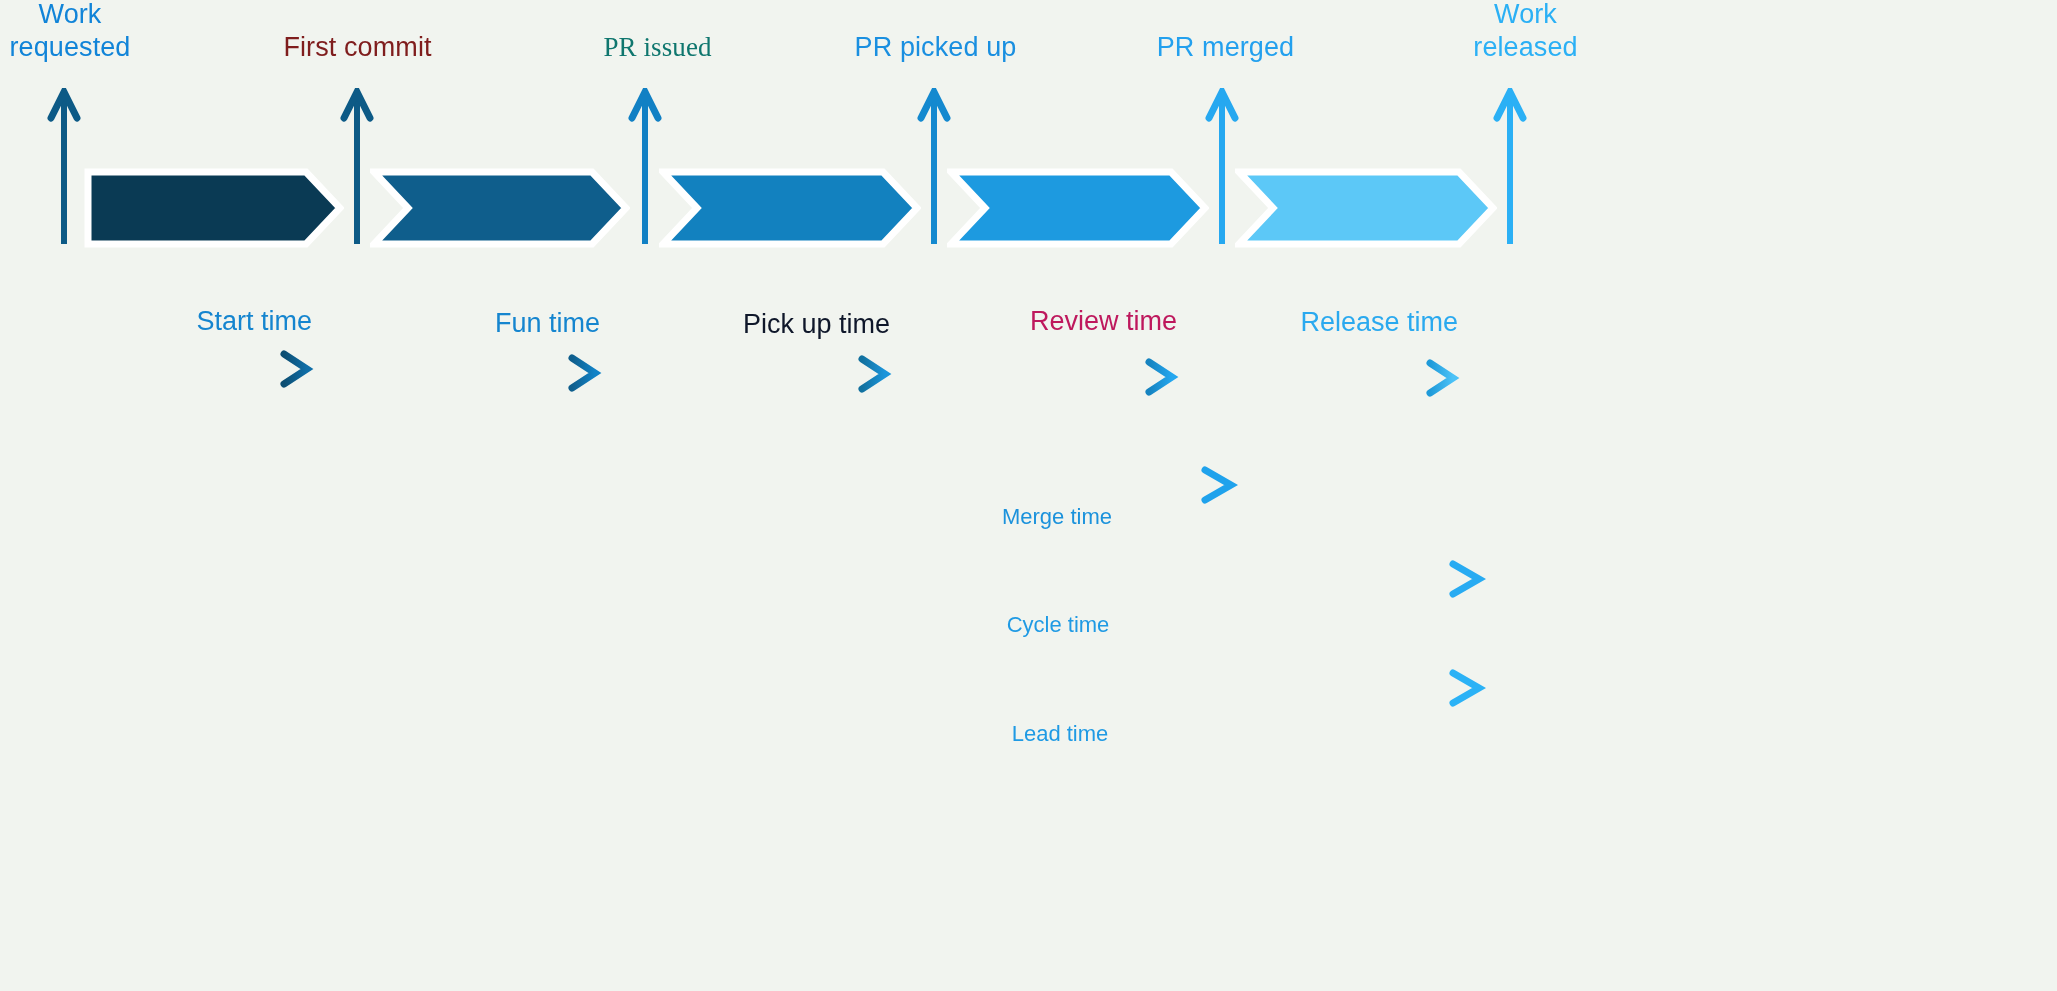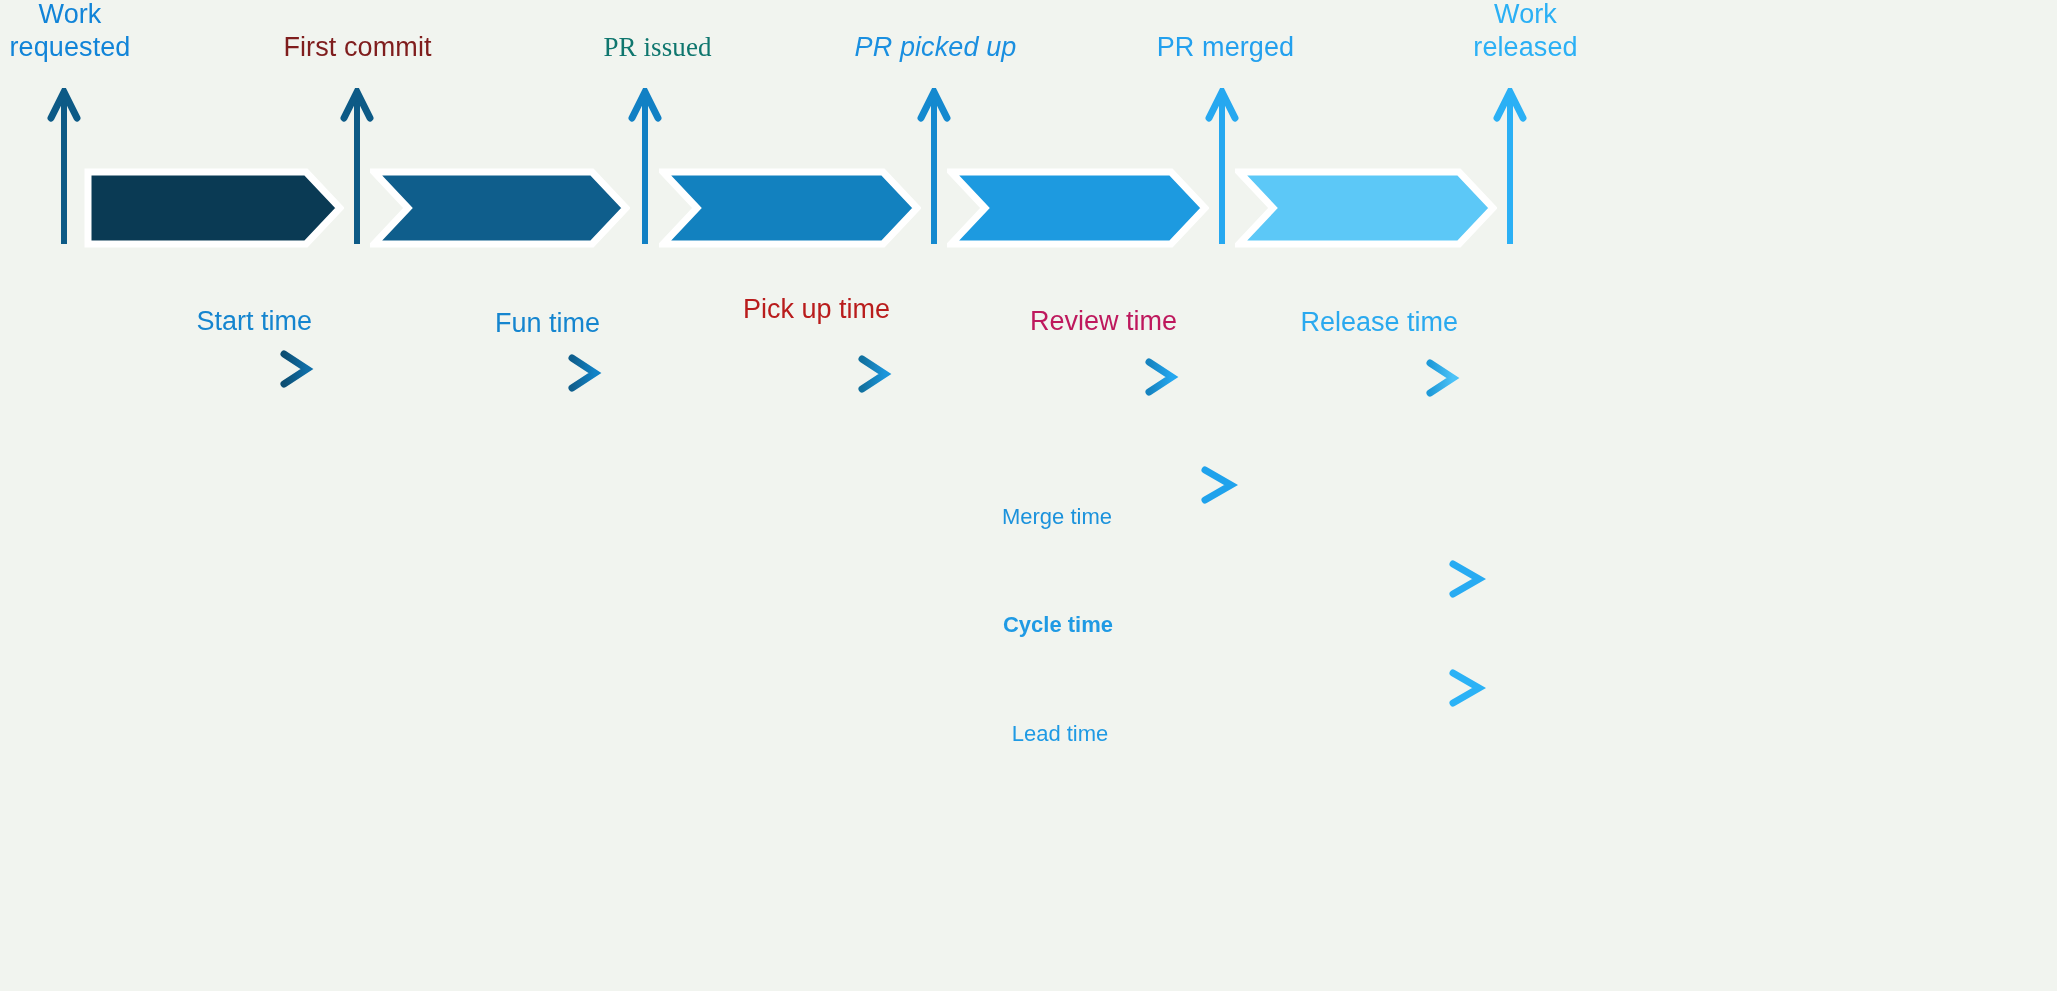--- a/index.html
+++ b/index.html
@@ -95,21 +95,21 @@
           <stop offset="0%" stop-color="#0b2f4a"></stop>
           <stop offset="100%" stop-color="#2bb2f6"></stop>
         </linearGradient>
     </defs>
   </svg>
 
   <div class="milestone-label" style="left:0px;top:-2px;width:140px;color:#1184d8;">Work
 requested</div>
   <div class="milestone-label" style="left:250px;top:31px;width:215px;color:#7f1d1d;">First commit</div>
   <div class="milestone-label" style="left:560px;top:31px;width:195px;color:#0f766e;font-family:Liberation Serif, serif;">PR issued</div>
-  <div class="milestone-label" style="left:818px;top:31px;width:235px;color:#1a8fe0;font-style:italic;">PR picked up</div>
+  <div class="milestone-label" style="left:818px;top:31px;width:235px;color:#1a8fe0;">PR picked up</div>
   <div class="milestone-label" style="left:1118px;top:31px;width:215px;color:#23a0ee;">PR merged</div>
   <div class="milestone-label" style="left:1448px;top:-2px;width:155px;color:#2bb0f5;">Work
 released</div>
 
   <div class="vtick" style="left:47px;top:88px;">
     <svg width="34" height="158" viewBox="0 0 34 158">
       <path d="M17 4 L17 156" stroke="#0d5a86" stroke-width="6" fill="none" stroke-linecap="butt"></path>
       <path d="M4 30 L17 4 L30 30" stroke="#0d5a86" stroke-width="7" fill="none" stroke-linecap="round" stroke-linejoin="miter"></path>
     </svg>
   </div>
@@ -166,21 +166,21 @@
     </svg>
   </div>
   <div class="chevron" style="left:1235px;top:168px;">
     <svg width="262" height="80" viewBox="0 0 262 80">
       <path d="M4 4 H224 L258 40 L224 76 H4 L38 40 Z" fill="#5cc8f7" stroke="#ffffff" stroke-width="7" stroke-linejoin="miter"></path>
     </svg>
   </div>
 
   <div class="phase-label" style="left:112px;top:305px;width:200px;color:#1585cf;">Start time</div>
   <div class="phase-label" style="left:400px;top:307px;width:200px;color:#1585cf;">Fun time</div>
-  <div class="phase-label" style="left:686px;top:293px;width:204px;color:#b91c1c;">Pick up time</div>
+  <div class="phase-label" style="left:686px;top:308px;width:204px;color:#0f172a;">Pick up time</div>
   <div class="phase-label" style="left:977px;top:305px;width:200px;color:#be185d;">Review time</div>
   <div class="phase-label" style="left:1264px;top:306px;width:194px;color:#2aa9ef;">Release time</div>
 
   <div class="phase-arrow" style="left:112px;top:348px;">
     <svg width="202" height="42" viewBox="0 0 202 42">
       <path d="M0 21 H186" stroke="url(#g-start-time)" stroke-width="5" fill="none"></path>
       <path d="M172 6 L195 21 L172 36" stroke="url(#g-start-time)" stroke-width="7" fill="none" stroke-linecap="round" stroke-linejoin="miter"></path>
     </svg>
   </div>
   <div class="phase-arrow" style="left:400px;top:352px;">
@@ -215,21 +215,21 @@
     </svg>
   </div>
   <div class="agg-label" style="left:937px;top:501px;width:240px;color:#1b92dc;">Merge time</div>
 
   <div class="agg-arrow" style="left:315px;top:556px;">
     <svg width="1172" height="46" viewBox="0 0 1172 46">
       <path d="M0 23 H1152" stroke="url(#g-cycle-time)" stroke-width="5" fill="none"></path>
       <path d="M1138 8 L1164 23 L1138 38" stroke="#28abf2" stroke-width="7" fill="none" stroke-linecap="round" stroke-linejoin="miter"></path>
     </svg>
   </div>
-  <div class="agg-label" style="left:938px;top:609px;width:240px;color:#1f9ae4;font-weight:bold;">Cycle time</div>
+  <div class="agg-label" style="left:938px;top:609px;width:240px;color:#1f9ae4;">Cycle time</div>
 
   <div class="agg-arrow" style="left:8px;top:665px;">
     <svg width="1479" height="46" viewBox="0 0 1479 46">
       <path d="M0 23 H1459" stroke="url(#g-lead-time)" stroke-width="5" fill="none"></path>
       <path d="M1445 8 L1471 23 L1445 38" stroke="#2bb2f6" stroke-width="7" fill="none" stroke-linecap="round" stroke-linejoin="miter"></path>
     </svg>
   </div>
   <div class="agg-label" style="left:940px;top:718px;width:240px;color:#1f9ae4;">Lead time</div>
 
 </div>

